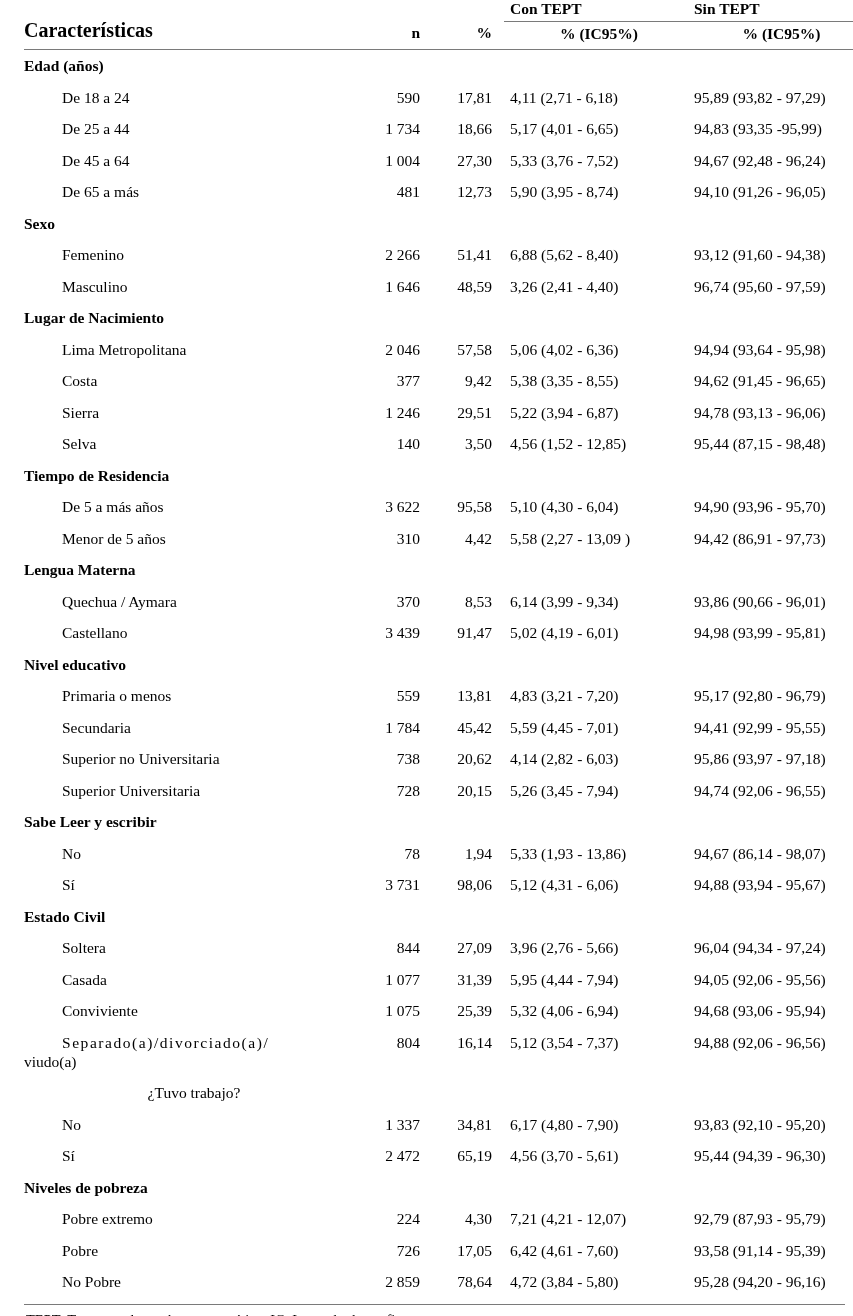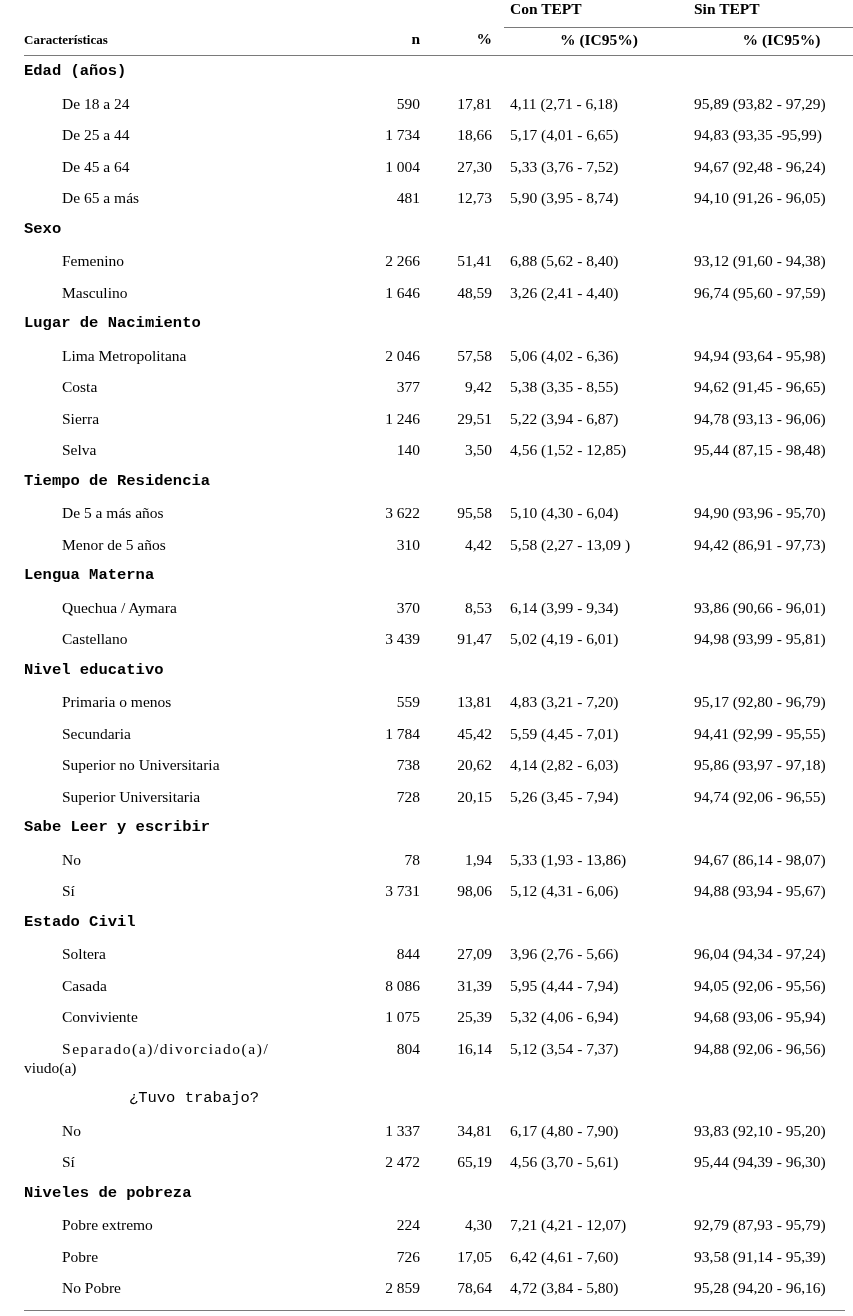--- a/index.html
+++ b/index.html
@@ -38,34 +38,34 @@
 
   
   thead th {
     font-weight: bold;
     padding: 0;
     vertical-align: bottom;
     text-align: left;
   }
 
   th.h-char {
-    font-size: 13px;
+    font-size: 20px;
     padding-bottom: 7px;
     vertical-align: bottom;
   }
   th.h-n, th.h-pct {
     text-align: right;
     padding-bottom: 7px;
     padding-right: 12px;
     vertical-align: bottom;
   }
   th.h-group {
     text-align: left;
     padding-left: 6px;
-    padding-bottom: 9px;
+    padding-bottom: 3px;
     vertical-align: bottom;
   }
   th.h-sub {
     text-align: center;
     padding-left: 6px;
     padding-top: 3px;
     padding-bottom: 6px;
     vertical-align: bottom;
   }
 
@@ -104,21 +104,20 @@
     padding-left: 6px;
     padding-top: 8px;
     padding-bottom: 8px;
     white-space: nowrap;
   }
 
   
   tr.section-row td.cell-label {
     font-weight: bold;
     padding-left: 0px;
-    font-family: Liberation Mono, monospace;
   }
   tr.section-row.plain td.cell-label {
     font-weight: normal;
     text-align: center;
   }
 
   
   tr.data-row td.cell-label {
     padding-left: 38px;
   }
@@ -383,21 +382,21 @@
         </tr>
         <tr class="data-row">
           <td class="cell-label">Soltera</td>
           <td class="cell-n">844</td>
           <td class="cell-pct">27,09</td>
           <td class="cell-con">3,96 (2,76 - 5,66)</td>
           <td class="cell-sin">96,04 (94,34 - 97,24)</td>
         </tr>
         <tr class="data-row">
           <td class="cell-label">Casada</td>
-          <td class="cell-n">8 086</td>
+          <td class="cell-n">1 077</td>
           <td class="cell-pct">31,39</td>
           <td class="cell-con">5,95 (4,44 - 7,94)</td>
           <td class="cell-sin">94,05 (92,06 - 95,56)</td>
         </tr>
         <tr class="data-row">
           <td class="cell-label">Conviviente</td>
           <td class="cell-n">1 075</td>
           <td class="cell-pct">25,39</td>
           <td class="cell-con">5,32 (4,06 - 6,94)</td>
           <td class="cell-sin">94,68 (93,06 - 95,94)</td>

